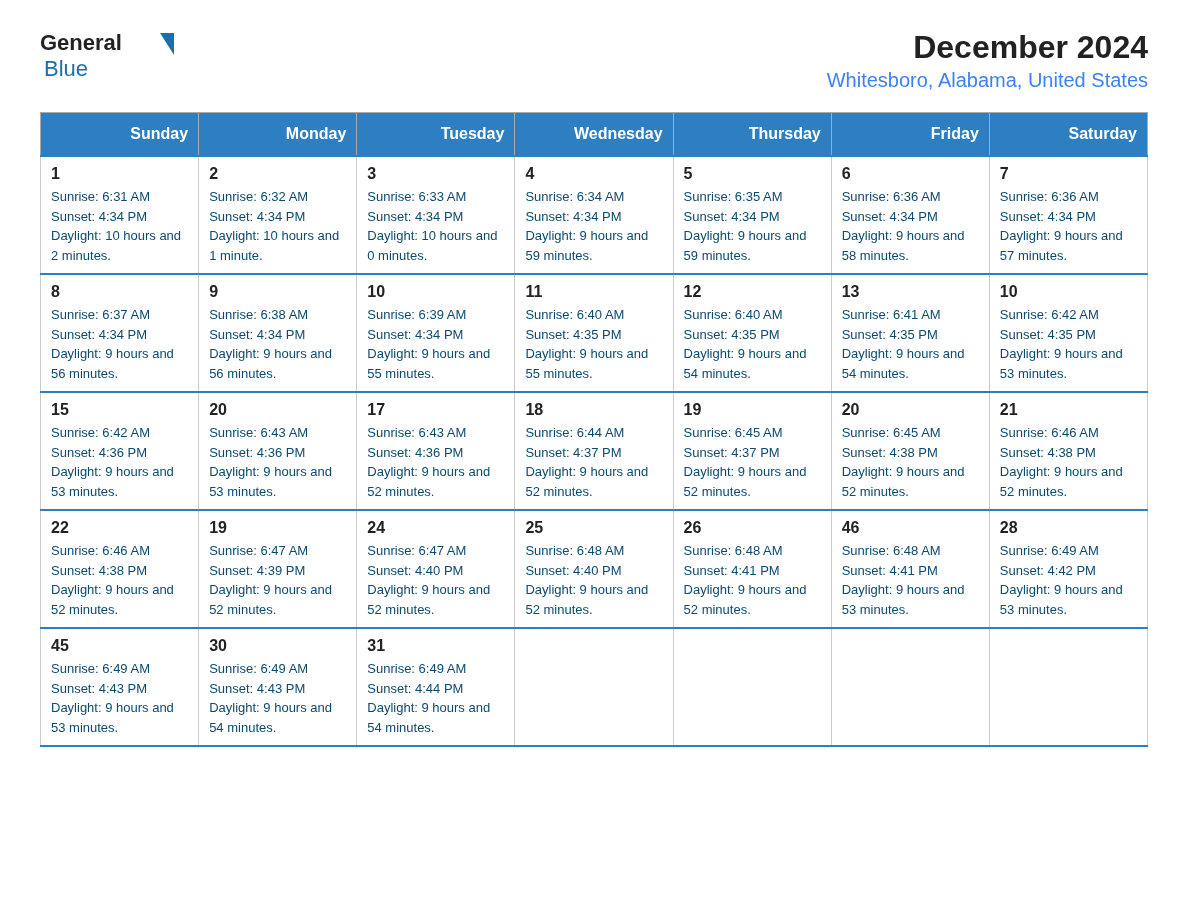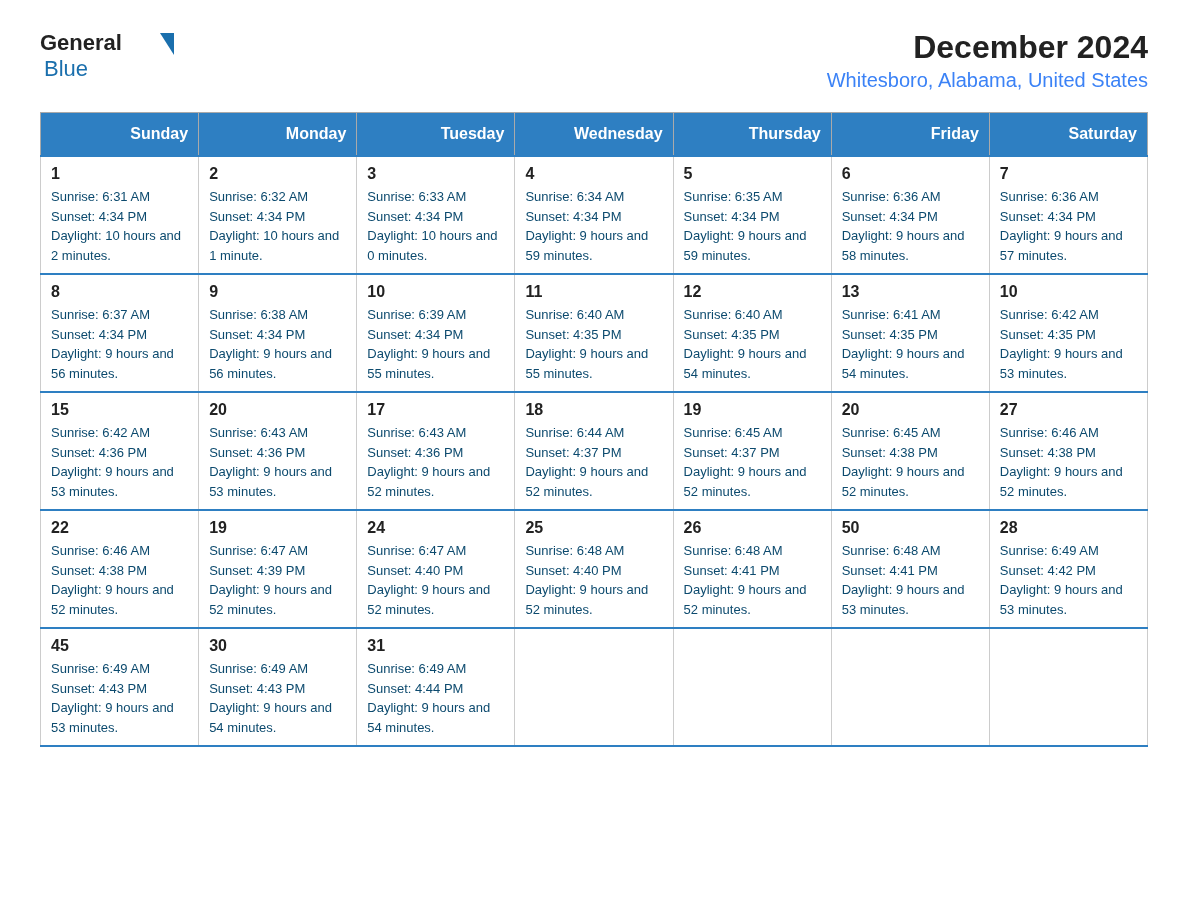--- a/index.html
+++ b/index.html
@@ -298,21 +298,21 @@
         </td>
         <td>
           <span class="day-number">20</span>
           <div class="day-info">
             Sunrise: 6:45 AM<br>
             Sunset: 4:38 PM<br>
             Daylight: 9 hours and 52 minutes.
           </div>
         </td>
         <td>
-          <span class="day-number">27</span>
+          <span class="day-number">21</span>
           <div class="day-info">
             Sunrise: 6:46 AM<br>
             Sunset: 4:38 PM<br>
             Daylight: 9 hours and 52 minutes.
           </div>
         </td>
       </tr>
       <tr>
         <td>
           <span class="day-number">22</span>
@@ -348,21 +348,21 @@
         </td>
         <td>
           <span class="day-number">26</span>
           <div class="day-info">
             Sunrise: 6:48 AM<br>
             Sunset: 4:41 PM<br>
             Daylight: 9 hours and 52 minutes.
           </div>
         </td>
         <td>
-          <span class="day-number">50</span>
+          <span class="day-number">46</span>
           <div class="day-info">
             Sunrise: 6:48 AM<br>
             Sunset: 4:41 PM<br>
             Daylight: 9 hours and 53 minutes.
           </div>
         </td>
         <td>
           <span class="day-number">28</span>
           <div class="day-info">
             Sunrise: 6:49 AM<br>

